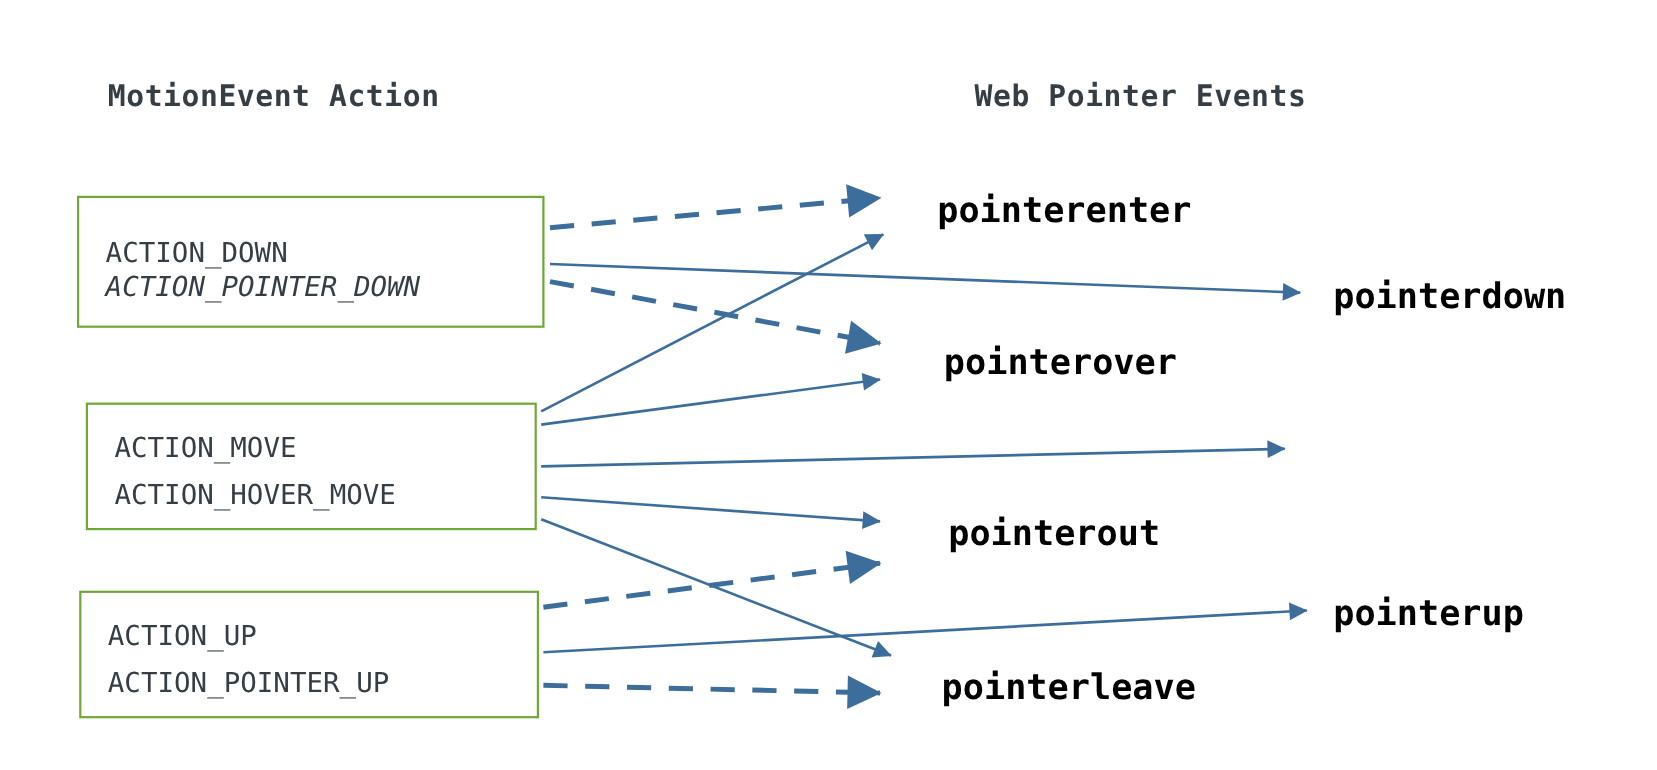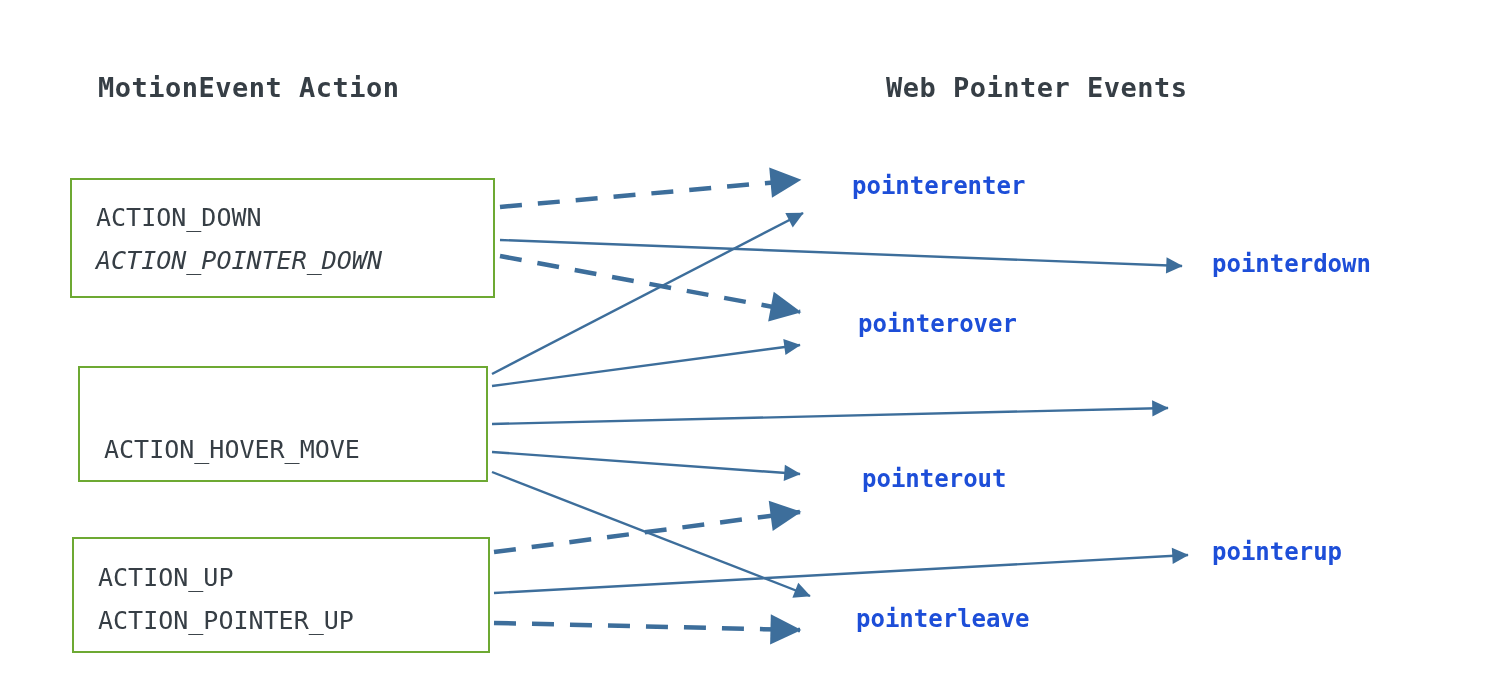--- a/index.html
+++ b/index.html
@@ -46,23 +46,23 @@
     font-family: "DejaVu Sans Mono", "Liberation Mono", monospace;
     font-size: 25px;
     font-weight: 500;
     line-height: 43px;
     color: #363E45;
     white-space: pre;
   }
   .event-label {
     position: absolute;
     font-family: "DejaVu Sans Mono", "Liberation Mono", monospace;
-    font-size: 24px;
+    font-size: 32px;
     font-weight: 700;
-    color: #1d4ed8;
+    color: #000000;
     white-space: pre;
   }
 </style>
 </head>
 <body>
 
 <div id="diagram-root">
 
   <div class="col-header" style="left:886px; top:72px;">Web Pointer Events</div>
 
@@ -93,23 +93,24 @@
       </g>
   </svg>
 
   <div class="action-box" style="left: 70px; top: 178px; width: 425px; height: 120px;">
   </div>
   <div class="action-box" style="left: 78px; top: 366px; width: 410px; height: 116px;">
   </div>
   <div class="action-box" style="left: 72px; top: 537px; width: 418px; height: 116px;">
   </div>
 
-  <div class="action-box-text" style="left:96px; top:196px;text-align:right;">ACTION_DOWN</div>
+  <div class="action-box-text" style="left:96px; top:208px;text-align:right;">ACTION_DOWN</div>
   <div class="action-box-text" style="left:96px; top:239px;font-style:italic;">ACTION_POINTER_DOWN</div>
 
+  <div class="action-box-text" style="left:104px; top:385px;">ACTION_MOVE</div>
   <div class="action-box-text" style="left:104px; top:428px;">ACTION_HOVER_MOVE</div>
 
   <div class="action-box-text" style="left:98px; top:599px;">ACTION_POINTER_UP</div>
   <div class="action-box-text" style="left:98px; top:556px;">ACTION_UP</div>
 
   <div class="event-label" style="left: 852px; top: 172px;">pointerenter</div>
   <div class="event-label" style="left: 1212px; top: 250px;">pointerdown</div>
   <div class="event-label" style="left: 858px; top: 310px;">pointerover</div>
   <div class="event-label" style="left: 862px; top: 465px;">pointerout</div>
   <div class="event-label" style="left: 1212px; top: 538px;">pointerup</div>

